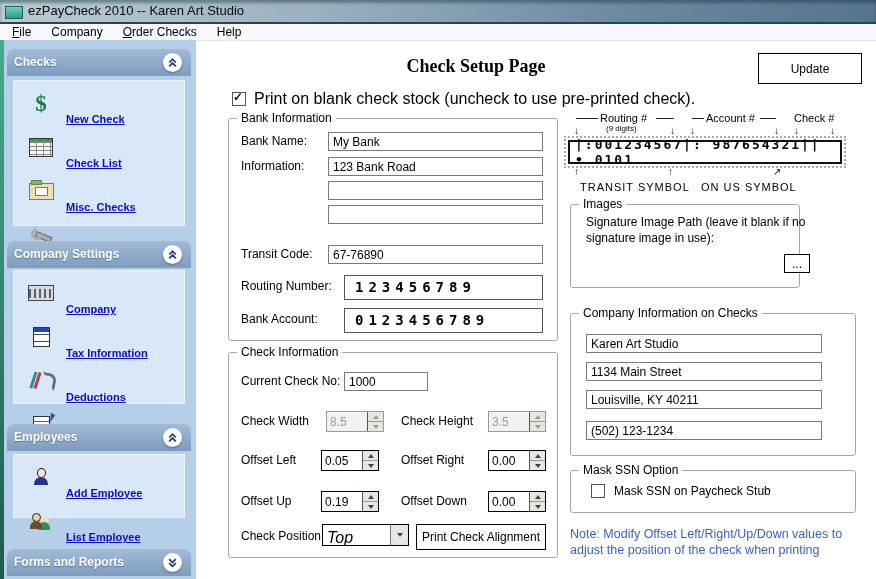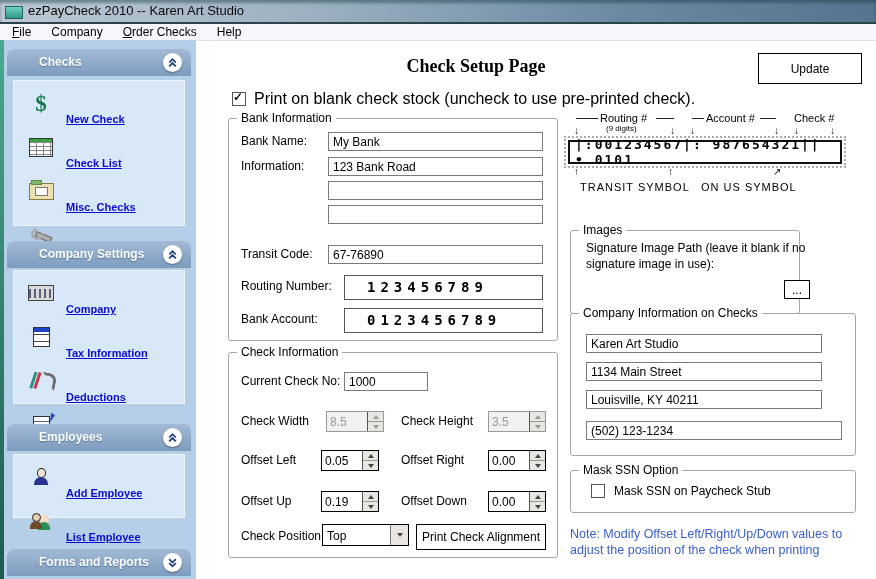--- a/index.html
+++ b/index.html
@@ -19,21 +19,21 @@
     border-bottom:1px solid #e2e2ec;display:flex;align-items:center;font-size:12px;padding-left:2px;}
   .menu-item{display:inline-block;padding:0 10px;color:#000;cursor:default;}
   .mnemonic::first-letter{text-decoration:underline;}
 
   
   .side-edge{position:absolute;left:0;top:40px;width:4px;height:539px;
     background:linear-gradient(#49a98f,#1d5a50);}
   .sidebar{position:absolute;left:4px;top:40px;width:192px;height:539px;background:#b6cfe9;}
   .side-header{position:absolute;left:3px;width:184px;height:27px;border-radius:7px 7px 0 0;
     background:linear-gradient(#a3bad6,#7d9cbe);color:#fff;font-weight:bold;font-size:12px;
-    line-height:27px;padding-left:32px;box-sizing:border-box;
+    line-height:27px;padding-left:7px;box-sizing:border-box;
     text-shadow:0 1px 1px rgba(40,70,110,.5);}
   .chev-btn{position:absolute;right:9px;top:4px;width:19px;height:19px;border-radius:50%;
     background:#fff;box-shadow:0 1px 2px rgba(0,0,0,.35);display:flex;align-items:center;
     justify-content:center;cursor:pointer;}
   .side-panel{position:absolute;left:9px;width:172px;background:#d9e8f8;
     border:1px solid #eef5fd;box-sizing:border-box;display:flex;flex-direction:column;
     justify-content:space-evenly;}
   .side-item{display:flex;align-items:center;gap:12px;padding-left:14px;}
   .side-link{color:#0b0bd0;font-weight:bold;font-size:11px;text-decoration:underline;cursor:pointer;white-space:nowrap;margin-top:32px;}
   .ico{width:26px;height:24px;position:relative;display:flex;align-items:center;justify-content:center;flex:none;}
@@ -93,39 +93,39 @@
   .cb{width:12px;height:12px;border:1px solid #555;background:#fff;position:relative;flex:none;cursor:pointer;}
   .cb.on::after{content:"✓";position:absolute;left:0;top:-3px;font-size:12px;font-weight:bold;color:#111;}
 
   .group{position:absolute;border:1px solid #a6a6a6;border-radius:3px;box-sizing:border-box;}
   .group-label{position:absolute;top:-8px;left:8px;background:#fff;padding:0 4px;font-size:12px;white-space:nowrap;}
   .flabel{position:absolute;font-size:12px;white-space:nowrap;}
   .tfield{position:absolute;border:1px solid #7a7a7a;background:#fff;font-size:12px;
     padding:2px 4px;box-sizing:border-box;height:19px;overflow:hidden;white-space:nowrap;cursor:text;}
   .micr{font-family:"DejaVu Sans Mono",monospace;font-weight:bold;letter-spacing:5px;font-size:14px;}
   .micr-field{position:absolute;border:1px solid #555;background:#fff;height:25px;box-sizing:border-box;
-    padding:3px 22px;overflow:hidden;white-space:nowrap;cursor:text;}
+    padding:3px 10px;overflow:hidden;white-space:nowrap;cursor:text;}
 
   .spinner{position:absolute;display:flex;border:1px solid #000;background:#fff;height:21px;
     box-sizing:border-box;width:58px;}
   .spinner .val{flex:1;font-size:12px;padding:3px 3px;overflow:hidden;}
   .spin-btns{width:15px;border-left:1px solid #555;display:flex;flex-direction:column;flex:none;}
   .spin-btn{flex:1;background:#e9e6e1;display:flex;align-items:center;justify-content:center;cursor:pointer;}
   .spin-btn.up{border-bottom:1px solid #999;}
   .tri-up{width:0;height:0;border-left:3px solid transparent;border-right:3px solid transparent;
     border-bottom:4px solid #444;}
   .tri-down{width:0;height:0;border-left:3px solid transparent;border-right:3px solid transparent;
     border-top:4px solid #444;}
   .spinner.disabled{background:#f1f1f1;border-color:#9a9a9a;}
   .spinner.disabled .val{color:#9a9a9a;}
   .spinner.disabled .tri-up{border-bottom-color:#999;}
   .spinner.disabled .tri-down{border-top-color:#999;}
 
   .dropdown{position:absolute;display:flex;border:1px solid #000;background:#fff;height:22px;box-sizing:border-box;}
-  .dropdown .val{flex:1;font-size:12px;padding:4px 4px;}
+  .dropdown .val{flex:1;font-size:16px;padding:4px 4px;font-style:italic;}
   .dd-btn{width:17px;background:#e9e6e1;border-left:1px solid #777;display:flex;align-items:center;
     justify-content:center;cursor:pointer;flex:none;}
 
   
   .micr-sample{position:absolute;left:568px;top:110px;width:290px;height:92px;font-size:11px;}
   .ms-label{position:absolute;white-space:nowrap;}
   .ms-sub{position:absolute;font-size:8px;white-space:nowrap;}
   .ms-arrow{position:absolute;font-size:10px;line-height:1;}
   .ms-line{position:absolute;height:1px;background:#222;}
   .micr-box{position:absolute;left:0;top:30px;width:274px;height:24px;border:2px solid #111;
@@ -391,32 +391,32 @@
     <div class="micr-box">
       <span class="micr"><span>|:</span><span>001234567</span><span>|:</span>&nbsp;<span>987654321</span><span>||•</span>&nbsp;<span>0101</span></span>
     </div>
     <span class="ms-arrow" style="left:6px;top:57px;">↑</span>
     <span class="ms-arrow" style="left:100px;top:57px;">↑</span>
     <span class="ms-arrow" style="left:205px;top:57px;">↗</span>
     <span class="ms-bottom" style="left:12px;top:71px;">TRANSIT SYMBOL</span>
     <span class="ms-bottom" style="left:133px;top:71px;">ON US SYMBOL</span>
   </div>
 
-  <div class="group" style="left:570px;top:230px;width:230px;height:84px;">
+  <div class="group" style="left:570px;top:204px;width:230px;height:84px;">
     <span class="group-label">Images</span>
     <span class="flabel" style="left:15px;top:10px;width:250px;white-space:normal;line-height:1.3;">Signature Image Path (leave it blank if no signature image in use):</span>
     <div class="btn" style="position:absolute;left:213px;top:49px;width:26px;height:19px;">...</div>
   </div>
 
   <div class="group" style="left:570px;top:313px;width:286px;height:143px;">
     <span class="group-label">Company Information on Checks</span>
     <span class="tfield" style="left:15px;top:20px;width:236px;">Karen Art Studio</span>
     <span class="tfield" style="left:15px;top:48px;width:236px;">1134 Main Street</span>
     <span class="tfield" style="left:15px;top:76px;width:236px;">Louisville, KY 40211</span>
-    <span class="tfield" style="left:15px;top:107px;width:256px;">(502) 123-1234</span>
+    <span class="tfield" style="left:15px;top:107px;width:236px;">(502) 123-1234</span>
   </div>
 
   <div class="group" style="left:570px;top:470px;width:286px;height:43px;">
     <span class="group-label">Mask SSN Option</span>
     <div style="position:absolute;left:20px;top:13px;display:flex;align-items:center;gap:9px;font-size:12px;">
       <span class="cb"></span>
       <span>Mask SSN on Paycheck Stub</span>
     </div>
   </div>
 

